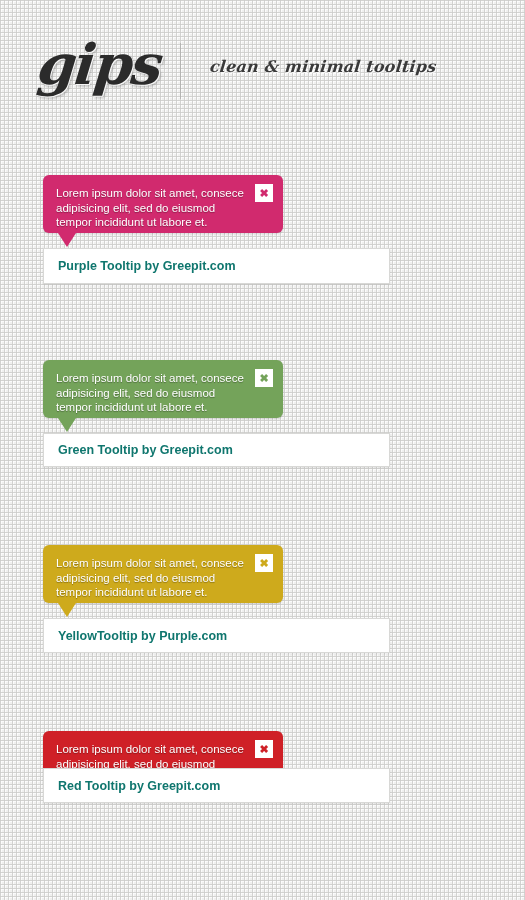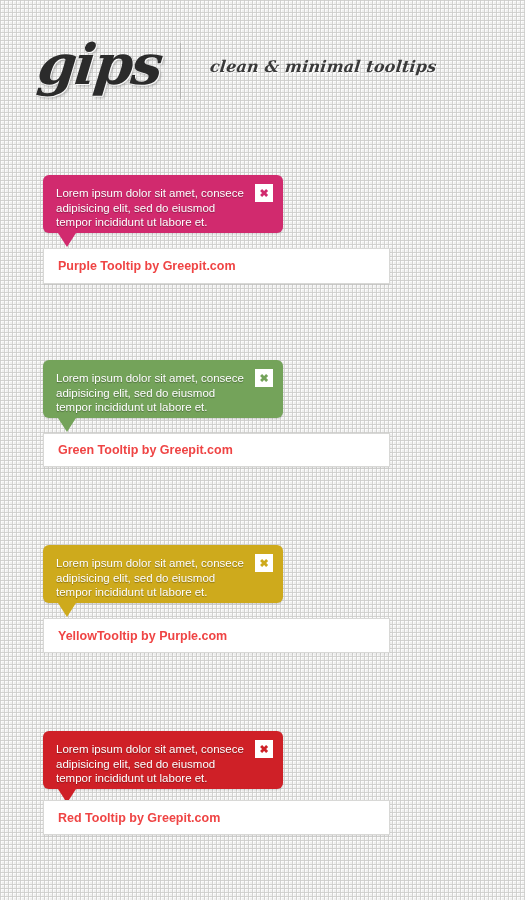--- a/index.html
+++ b/index.html
@@ -122,21 +122,21 @@
     width: 347px;
     box-sizing: border-box;
     background: #ffffff;
     border: 1px solid #d8d8d6;
     box-shadow: 0 1px 2px rgba(0,0,0,0.07);
     display: flex;
     align-items: center;
     padding-left: 14px;
     font-size: 12.5px;
     font-weight: bold;
-    color: #ef4444;
+    color: #0f766e;
   }
 
   
   #block-purple .tooltip { top: 175px; height: 58px; background: #d12a6e; }
   #block-purple .tail { top: 233px; border-top-color: #d12a6e; }
   #block-purple .close-btn { color: #d12a6e; }
   #block-purple .field { top: 248px; height: 36px; }
 
   
   #block-green .tooltip { top: 360px; height: 58px; background: #74a35a; }
@@ -147,21 +147,21 @@
   
   #block-yellow .tooltip { top: 545px; height: 58px; background: #ceaa1c; }
   #block-yellow .tail { top: 603px; border-top-color: #ceaa1c; }
   #block-yellow .close-btn { color: #ceaa1c; }
   #block-yellow .field { top: 618px; height: 35px; }
 
   
   #block-red .tooltip { top: 731px; height: 58px; background: #cf2027; }
   #block-red .tail { top: 789px; border-top-color: #cf2027; }
   #block-red .close-btn { color: #cf2027; }
-  #block-red .field { top: 800px; height: 35px; text-align: right; }
+  #block-red .field { top: 768px; height: 35px; text-align: right; }
 </style>
 </head>
 <body>
 
 <div class="header">
   <div class="logo">gips</div>
   <div class="logo-divider"></div>
   <div class="tagline">clean &amp; minimal tooltips</div>
 </div>
 

